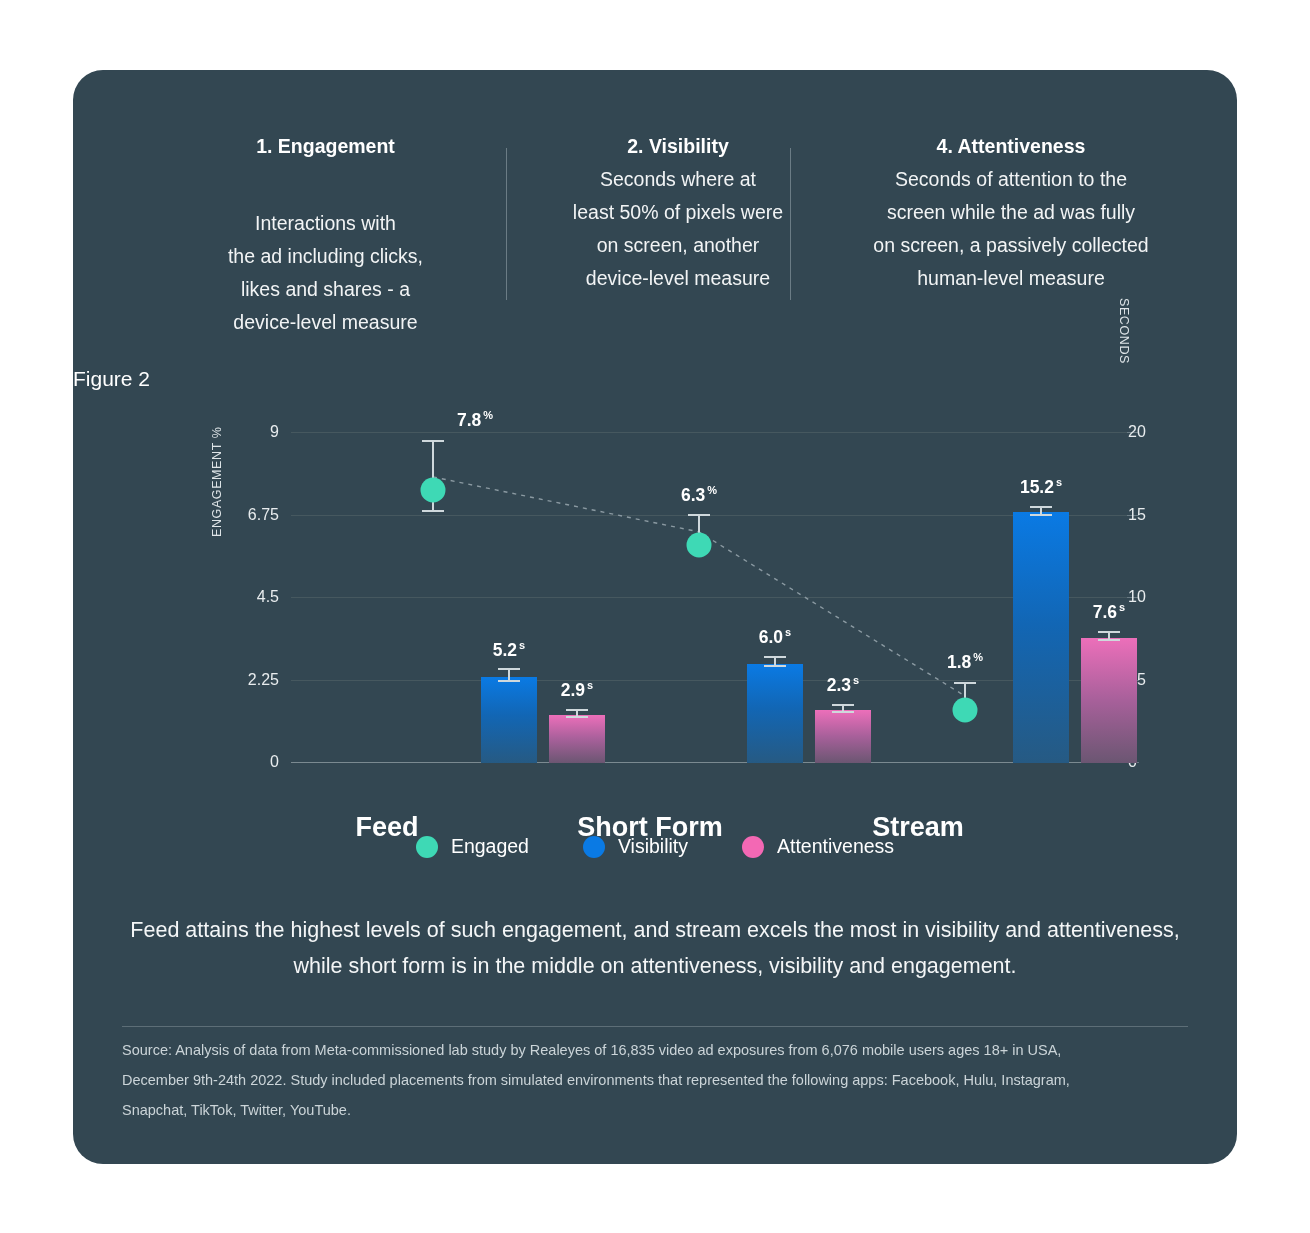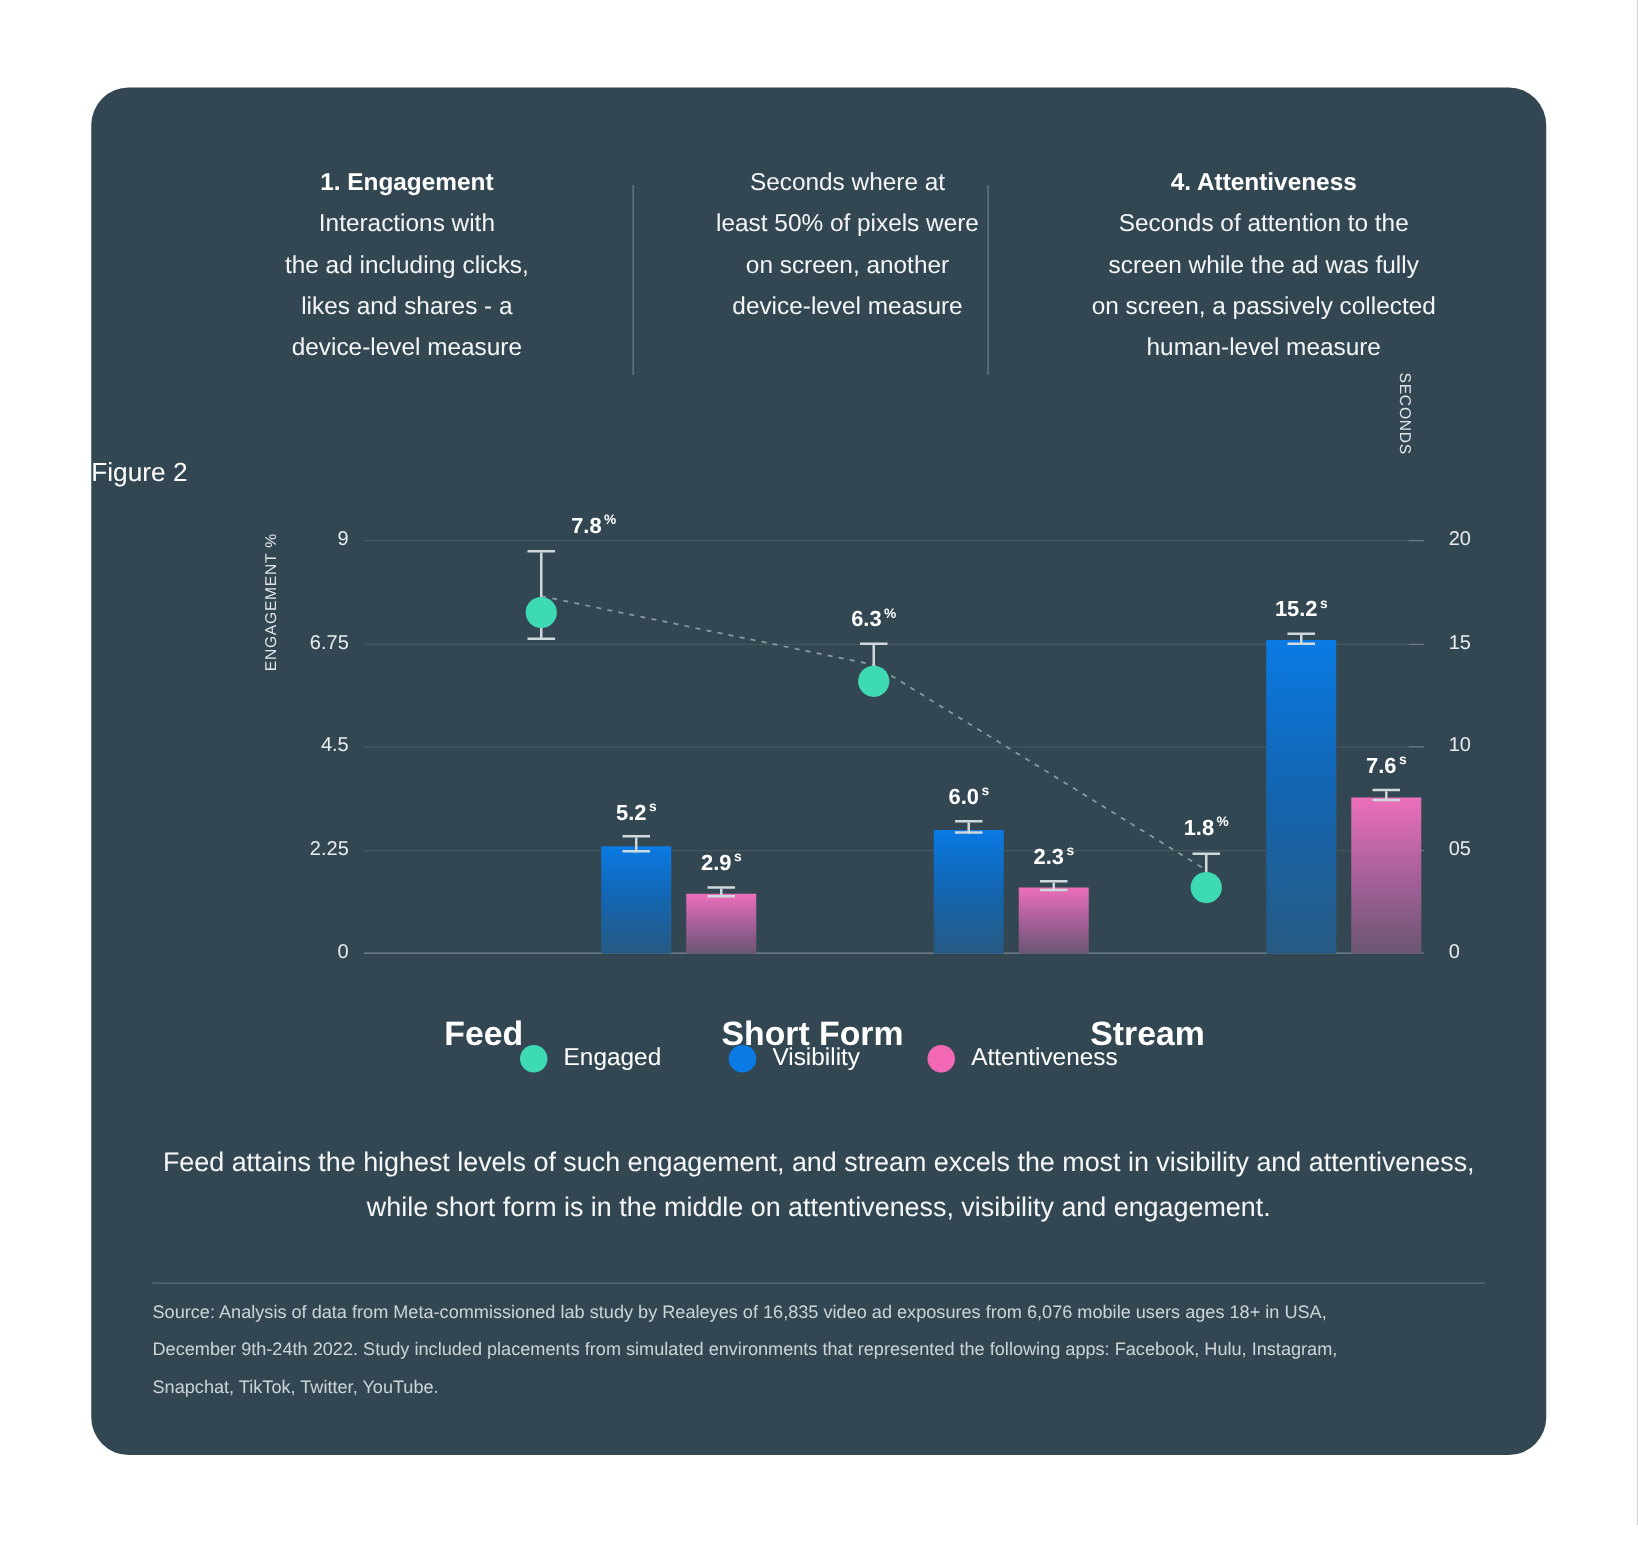--- a/index.html
+++ b/index.html
@@ -103,21 +103,21 @@
     transform: translateY(-50%);
     margin-right: 12px;
     color: #e8ecee;
     font-size: 16px;
     white-space: nowrap;
   }
   .ytick-r {
     position: absolute;
     left: 100%;
     transform: translateY(-50%);
-    margin-left: 32px;
+    margin-left: 1px;
     color: #e8ecee;
     font-size: 16px;
     white-space: nowrap;
   }
   .tickdash-r {
     position: absolute;
     left: 100%;
     width: 12px;
     height: 1px;
     background: #6b7c85;
@@ -264,28 +264,29 @@
 </style>
 </head>
 <body>
 
 <div id="card">
 
   <div id="defs">
 
     <div class="def-col" style="left:60px; width:385px;">
       <div class="def-title">1. Engagement</div>
-      <div class="def-body" style="white-space:pre-line;">Interactions with
+      <div class="def-body" style="white-space:pre-line;margin-top:44px;">Interactions with
 the ad including clicks,
 likes and shares - a
 device-level measure</div>
     </div>
     <div class="def-divider" style="left:433px;"></div>
 
     <div class="def-col" style="left:445px; width:320px;">
+      <div class="def-title">2. Visibility</div>
       <div class="def-body" style="white-space:pre-line;">Seconds where at
 least 50% of pixels were
 on screen, another
 device-level measure</div>
     </div>
     <div class="def-divider" style="left:717px;"></div>
 
     <div class="def-col" style="left:728px; width:420px;">
       <div class="def-title">4. Attentiveness</div>
       <div class="def-body" style="white-space:pre-line;">Seconds of attention to the

